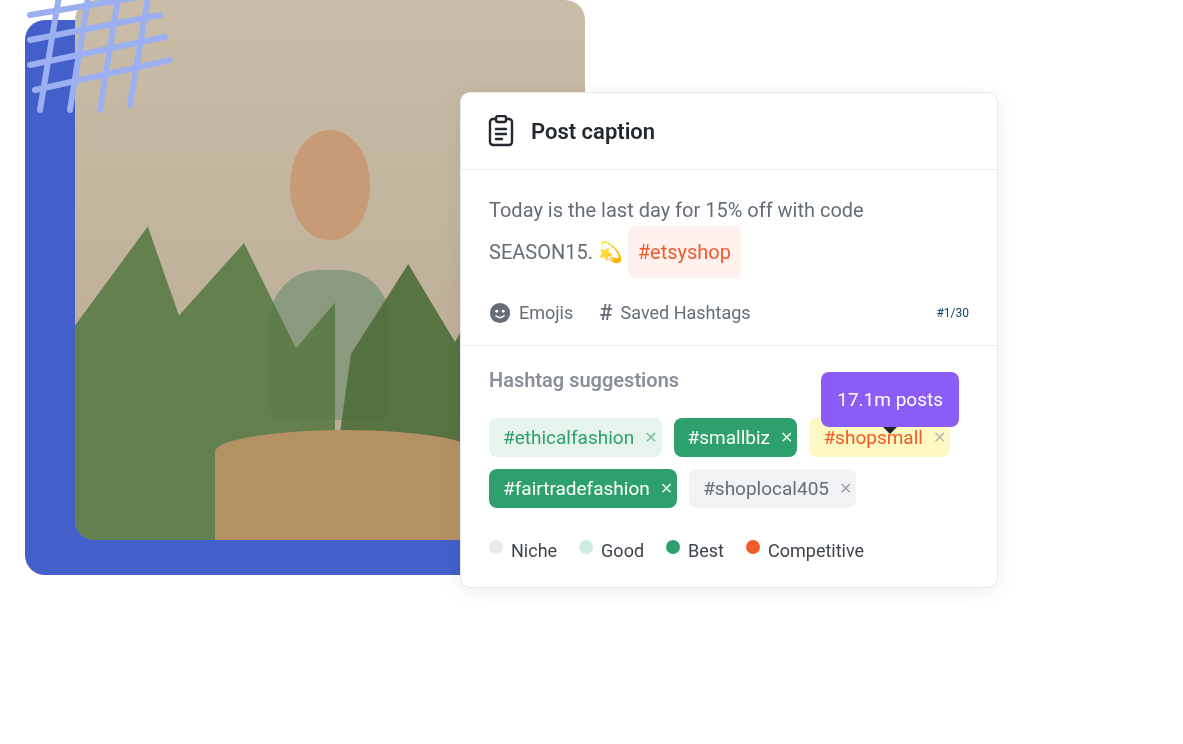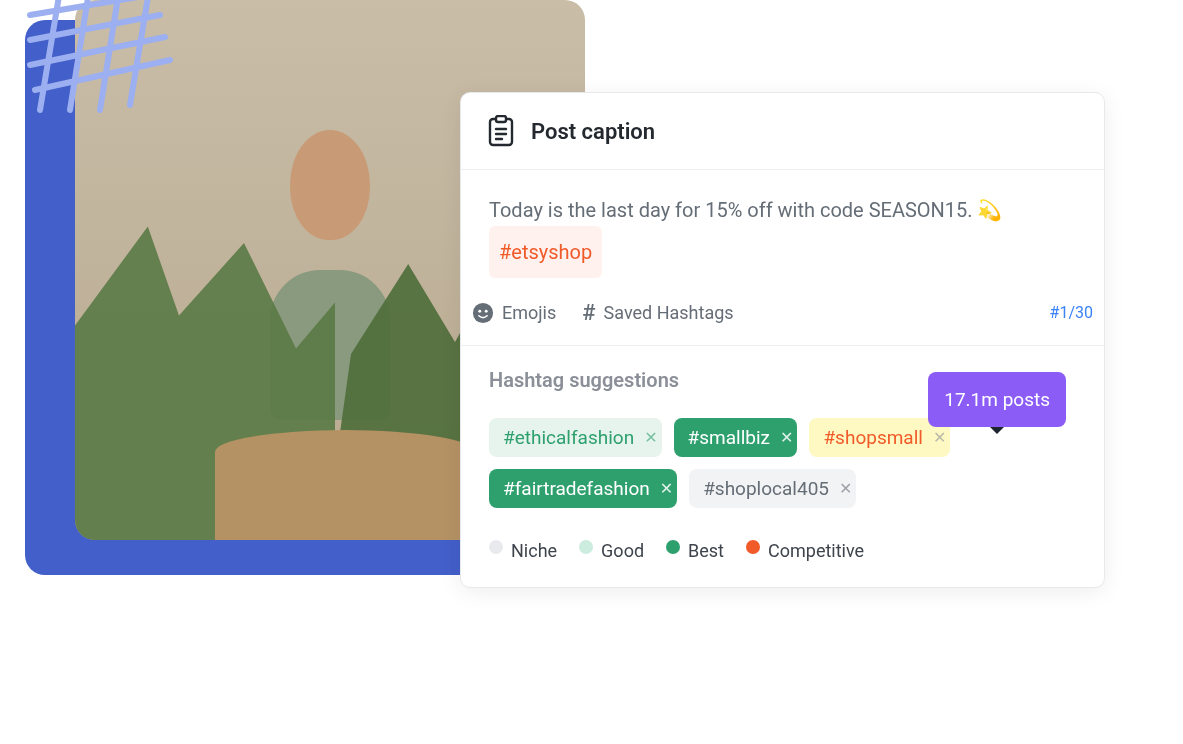--- a/index.html
+++ b/index.html
@@ -99,21 +99,21 @@
     }
     .scribble line {
       stroke: #9caff0;
       stroke-width: 6;
       stroke-linecap: round;
     }
     .caption-card {
       position: absolute;
       left: 460px;
       top: 92px;
-      width: 645px;
+      width: 538px;
       background: #fff;
       border: 1px solid #e8e9ec;
       border-radius: 10px;
       box-shadow: 0 4px 22px rgba(20,20,30,0.07);
       overflow: hidden;
     }
     .card-header {
       display: flex;
       align-items: center;
       gap: 16px;
@@ -144,35 +144,35 @@
       display: inline-block;
       background: #fff1ee;
       color: #f15a29;
       padding: 10px 10px;
       border-radius: 6px;
       font-size: 20px;
     }
     .tool-row {
       display: flex;
       align-items: center;
-      padding: 4px 11px 20px;
+      padding: 4px 28px 20px;
       gap: 26px;
       color: #656d76;
       font-size: 18px;
     }
     .tool-row .tool-item {
       display: flex;
       align-items: center;
       gap: 8px;
       cursor: pointer;
     }
     .tool-row .spacer { flex: 1; }
     .counter {
-      color: #3b82f6;
-      font-size: 16px;
+      color: #0c4a6e;
+      font-size: 12px;
     }
     .divider {
       height: 1px;
       background: #edeef1;
     }
     .hashtag-section {
       padding: 22px 28px 24px;
     }
     .hashtag-section h3 {
       font-size: 20px;

